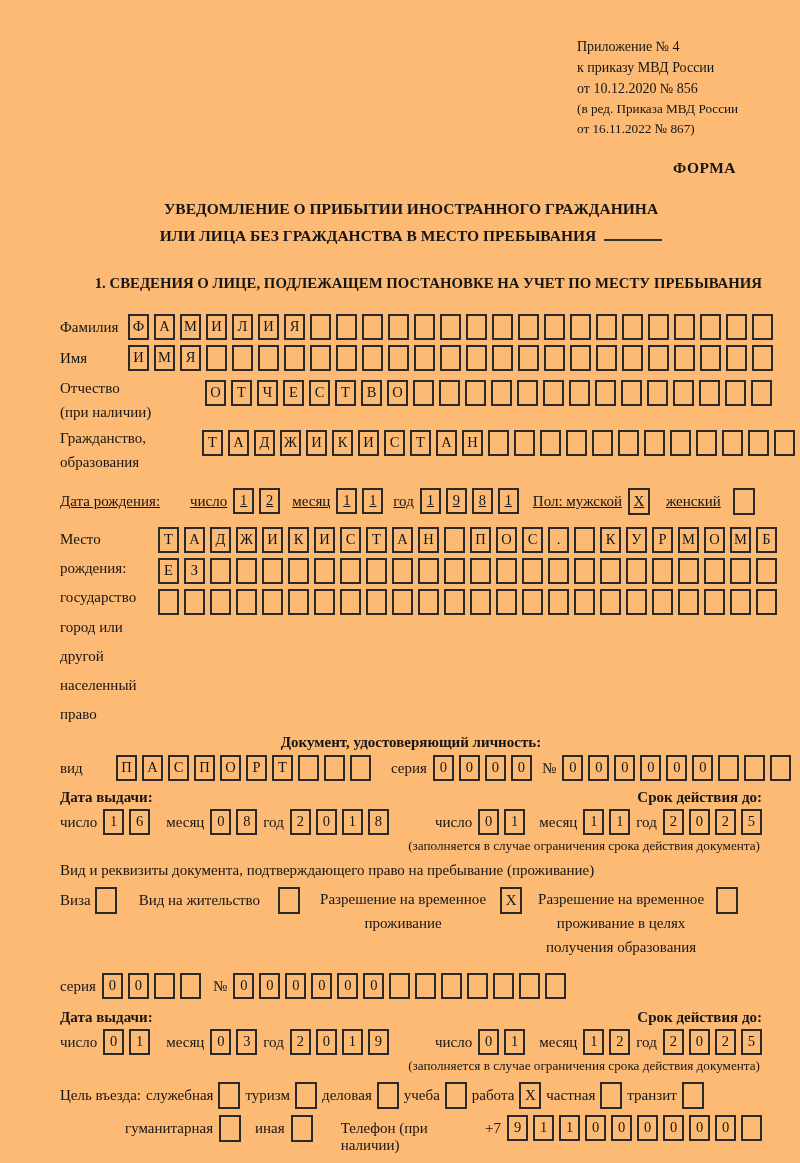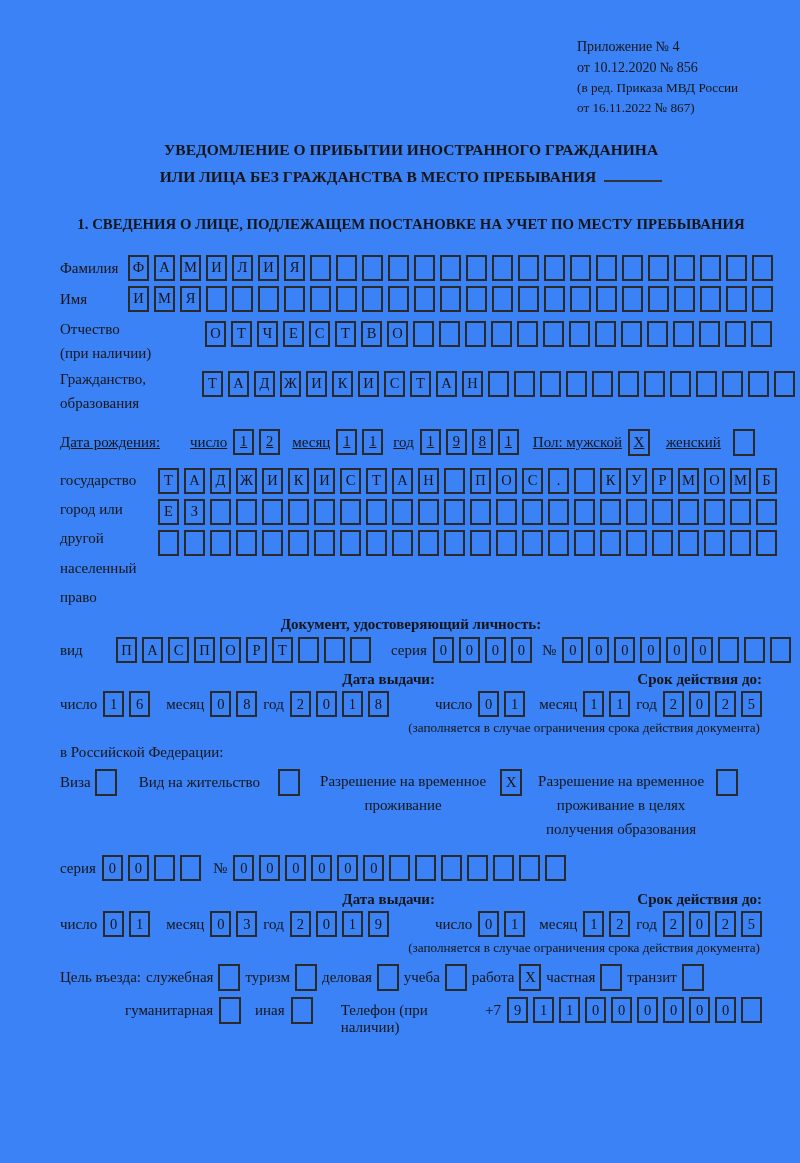--- a/index.html
+++ b/index.html
@@ -1,28 +1,28 @@
 <!DOCTYPE html>
 <html><head>
 <meta charset="utf-8">
 <style>
   * { box-sizing: border-box; }
   html,body { margin:0; padding:0; background:#fff; }
   .page {
-    width:800px; height:1163px; background:#3b82f6; position:relative;
+    width:800px; height:1163px; background:#fdba74; position:relative;
     font-family:"Liberation Serif", serif; color:#151515;
     padding:36px 38px 0 60px; overflow:hidden;
   }
   .hdr-wrap { display:flex; justify-content:flex-end; }
   .hdr-block { font-size:14px; line-height:1.5; text-align:left; width:185px; }
   .hdr-block .sub { font-size:13.2px; }
   .forma { text-align:right; font-weight:bold; font-size:15.5px; margin-top:20px; padding-right:26px; letter-spacing:.5px; }
   .title { text-align:center; font-weight:bold; font-size:15.5px; line-height:1.75; margin-top:18px; }
   .blank-line { display:inline-block; width:58px; border-bottom:2px solid #333; height:14px; margin-left:8px; }
-  .section-h { text-align:center; font-weight:bold; font-size:14.8px; margin-top:26px; }
+  .section-h { text-align:right; font-weight:bold; font-size:14.8px; margin-top:26px; }
 
   .cells { display:inline-flex; gap:5px; flex:none; }
   .cells-col { display:flex; flex-direction:column; gap:5px; }
   .cell {
     width:21px; height:26px; border:2px solid #2a2a2a; flex:none;
     display:inline-flex; align-items:center; justify-content:center;
     font-size:14.5px; font-family:"Liberation Serif", serif;
   }
   .cbx {
     width:22px; height:27px; border:2px solid #2a2a2a; flex:none;
@@ -32,42 +32,44 @@
   .row { display:flex; align-items:flex-start; }
   .lbl { font-size:15px; padding-top:5px; flex:none; }
   .lbl-lines { font-size:15px; line-height:1.6; flex:none; }
   .w68 { width:68px; } .w145 { width:145px; } .w118 { width:118px; }
   .w98 { width:98px; }
 
   .dword { font-size:15px; padding-top:5px; }
 
   .center-b { text-align:center; font-weight:bold; font-size:15px; }
   .date-heads { display:flex; font-weight:bold; font-size:15px; }
-  .date-heads .dh-l { width:375px; text-align:right; }
+  .date-heads .dh-l { width:375px; text-align:left; }
   .date-heads .dh-r { flex:1; text-align:right; }
   .date-row { display:flex; margin-top:3px; }
   .date-row .half-l { width:375px; display:flex; gap:6px; align-items:flex-start; }
   .date-row .half-r { flex:1; display:flex; gap:6px; align-items:flex-start; }
   .foot-right { text-align:right; font-size:13.2px; margin-top:3px; padding-right:2px; }
   .plain { font-size:15px; }
 </style>
 </head>
 <body>
 
 <div class="page">
 
   <div class="hdr-wrap">
     <div class="hdr-block">
       <div>Приложение № 4</div>
+      <div>к приказу МВД России</div>
       <div>от 10.12.2020 № 856</div>
       <div class="sub">(в ред. Приказа МВД России</div>
       <div class="sub">от 16.11.2022 № 867)</div>
     </div>
   </div>
 
+  <div class="forma">ФОРМА</div>
 
   <div class="title">
     <div>УВЕДОМЛЕНИЕ О ПРИБЫТИИ ИНОСТРАННОГО ГРАЖДАНИНА</div>
     <div><span>ИЛИ ЛИЦА БЕЗ ГРАЖДАНСТВА В МЕСТО ПРЕБЫВАНИЯ</span><span class="blank-line"></span></div>
   </div>
 
   <div class="section-h">1. СВЕДЕНИЯ О ЛИЦЕ, ПОДЛЕЖАЩЕМ ПОСТАНОВКЕ НА УЧЕТ ПО МЕСТУ ПРЕБЫВАНИЯ</div>
 
   <div class="row" style="margin-top:22px;">
     <div class="lbl w68">Фамилия</div>
@@ -214,20 +216,21 @@
         <span class="cell">1</span>
       </span>
     <span class="dword" style="margin-left:8px;">Пол: мужской</span>
     <span class="cbx">X</span>
     <span class="dword" style="margin-left:10px;">женский</span>
     <span class="cbx" style="margin-left:6px;"></span>
   </div>
 
   <div class="row" style="margin-top:10px;">
     <div class="lbl-lines w98" style="line-height:1.95;">
+      <div>Место рождения:</div>
       <div>государство</div>
       <div>город или другой</div>
       <div>населенный право</div>
     </div>
     <div class="cells-col" style="margin-top:2px;">
       <div class="cells">
           <span class="cell">Т</span>
           <span class="cell">А</span>
           <span class="cell">Д</span>
           <span class="cell">Ж</span>
@@ -383,21 +386,21 @@
       <span class="cells">
           <span class="cell">2</span>
           <span class="cell">0</span>
           <span class="cell">2</span>
           <span class="cell">5</span>
         </span>
     </div>
   </div>
   <div class="foot-right">(заполняется в случае ограничения срока действия документа)</div>
 
-  <div class="plain" style="margin-top:8px;">в Российской Федерации:</div>
+  <div class="plain" style="margin-top:8px;">Вид и реквизиты документа, подтверждающего право на пребывание (проживание)</div>
 
   <div class="row" style="margin-top:8px;">
     <span class="dword">Виза</span>
     <span class="cbx" style="margin-left:4px;"></span>
     <span class="dword" style="margin-left:22px;">Вид на жительство</span>
     <span class="cbx" style="margin-left:18px;"></span>
     <span class="lbl-lines" style="margin-left:20px; text-align:center;">
       <div>Разрешение на временное</div>
       <div>проживание</div>
     </span>

